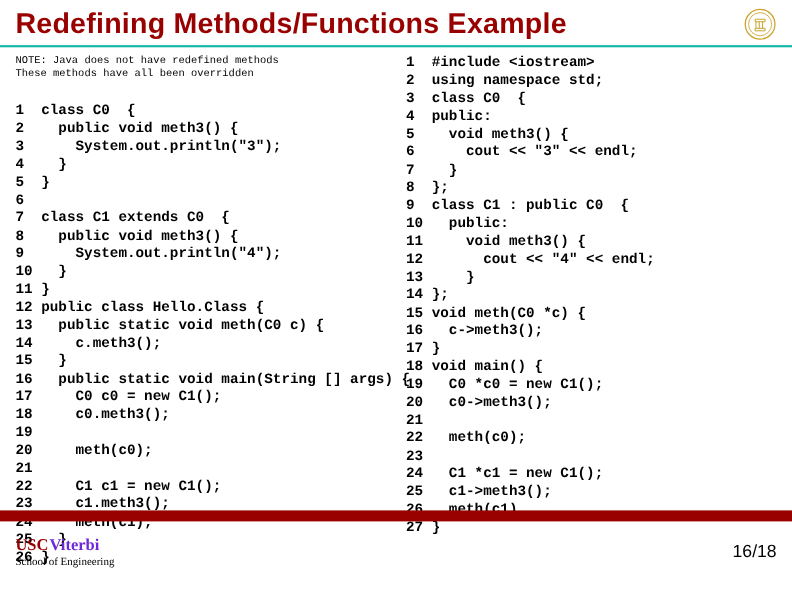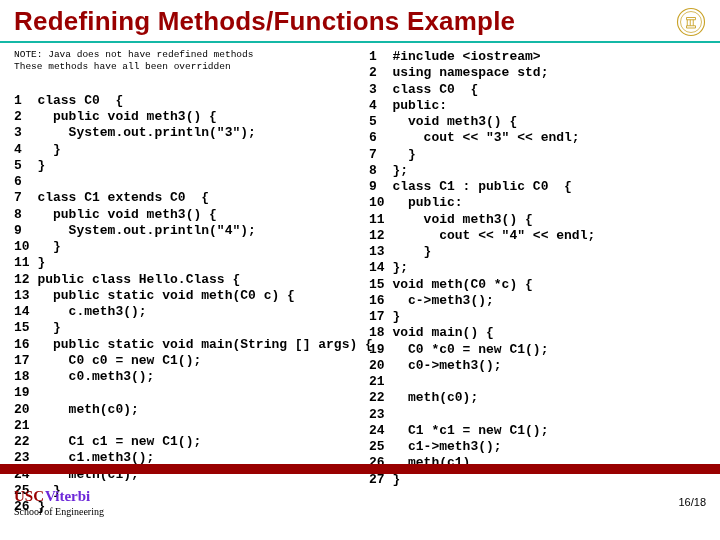--- a/index.html
+++ b/index.html
@@ -96,21 +96,21 @@
     font-family: Georgia, 'Times New Roman', serif;
   }
   .school {
     color: #000;
     font-size: 10px;
     margin-top: 1px;
     font-family: Georgia, 'Times New Roman', serif;
   }
   .pagenum {
     color: #000;
-    font-size: 11px;
+    font-size: 16px;
   }
 </style>
 </head>
 <body>
 
 <div class="title-bar">
   <div class="title">Redefining Methods/Functions Example</div>
   <div class="seal">
     <svg viewBox="0 0 40 40">
       <circle cx="20" cy="20" r="18" fill="none" stroke="#C9A227" stroke-width="1.5"></circle>

